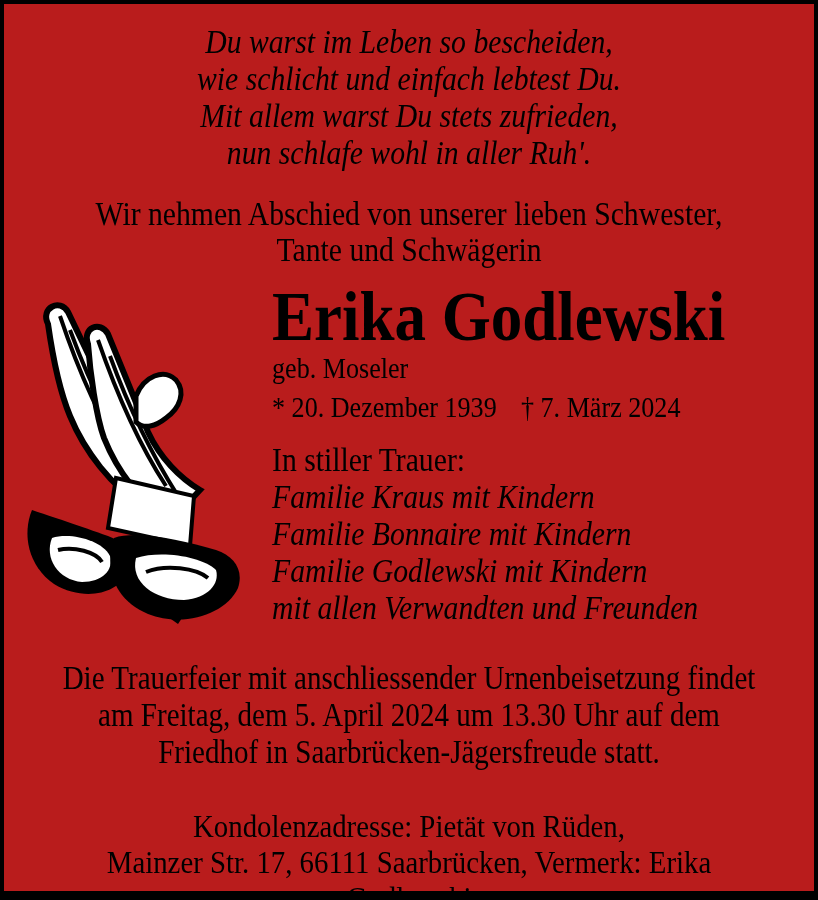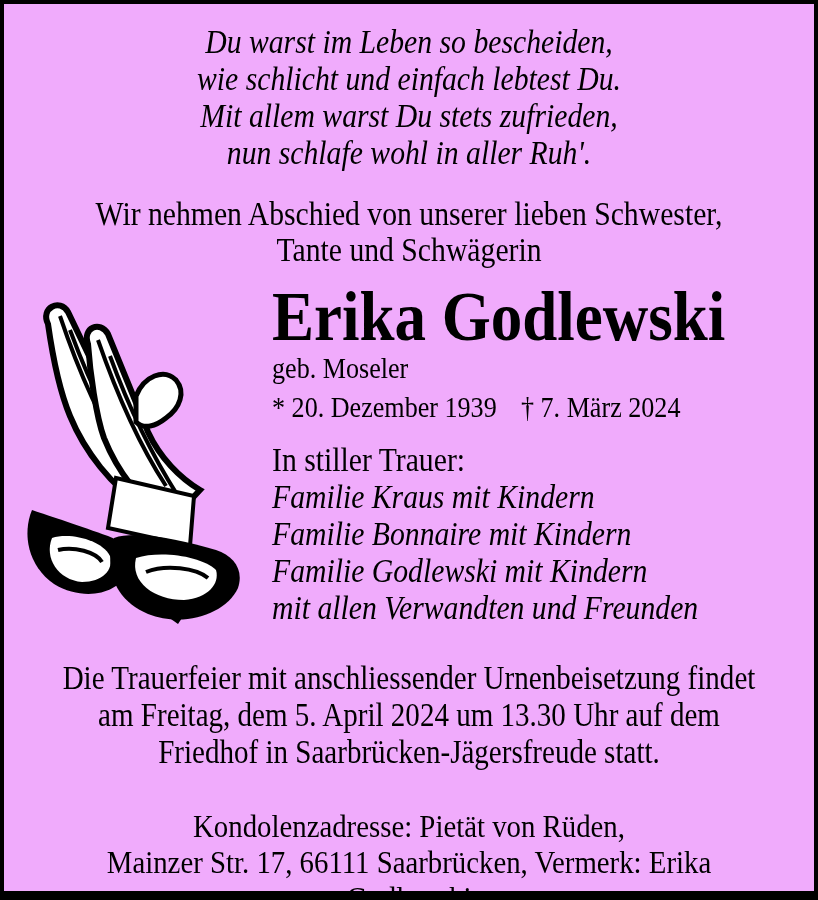--- a/index.html
+++ b/index.html
@@ -1,20 +1,20 @@
 <!DOCTYPE html>
 <html><head>
 <meta charset="utf-8">
 <style>
   html,body{margin:0;padding:0;background:#fff;}
   .page{
     position:relative;
     width:818px;height:900px;
     box-sizing:border-box;
-    background:#f0abfc;
+    background:#b91c1c;
     border:solid #000;
     border-width:4px 4px 9px 4px;
     font-family:"Liberation Serif","DejaVu Serif",serif;
     color:#000;
     overflow:hidden;
   }
   .abs{position:absolute;}
   .centered{left:0;right:0;text-align:center;}
   .cx90{transform:scaleX(.90);transform-origin:50% 0;}
   .cx88{transform:scaleX(.88);transform-origin:50% 0;}

